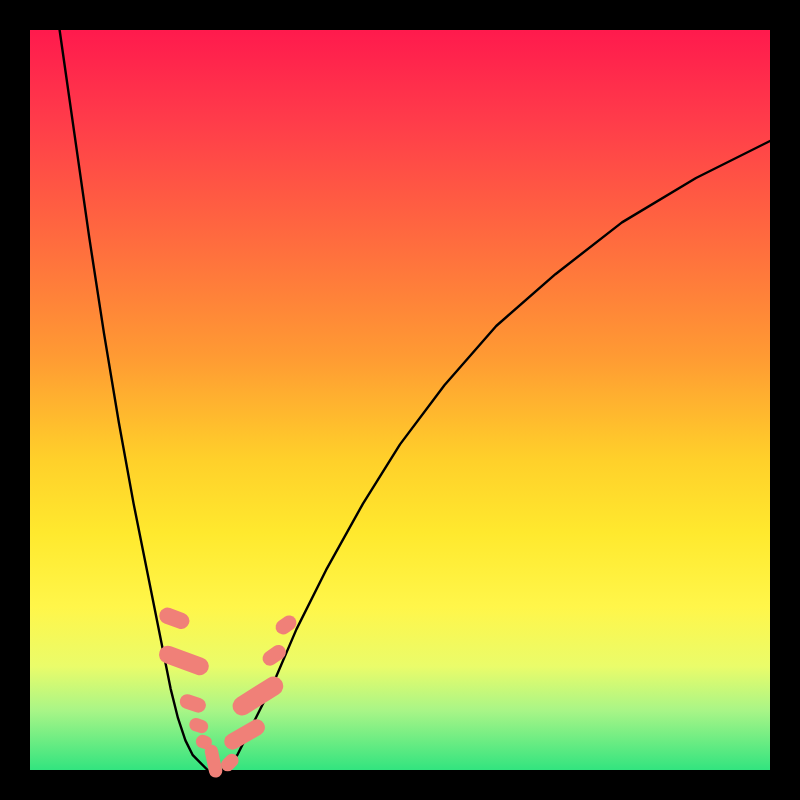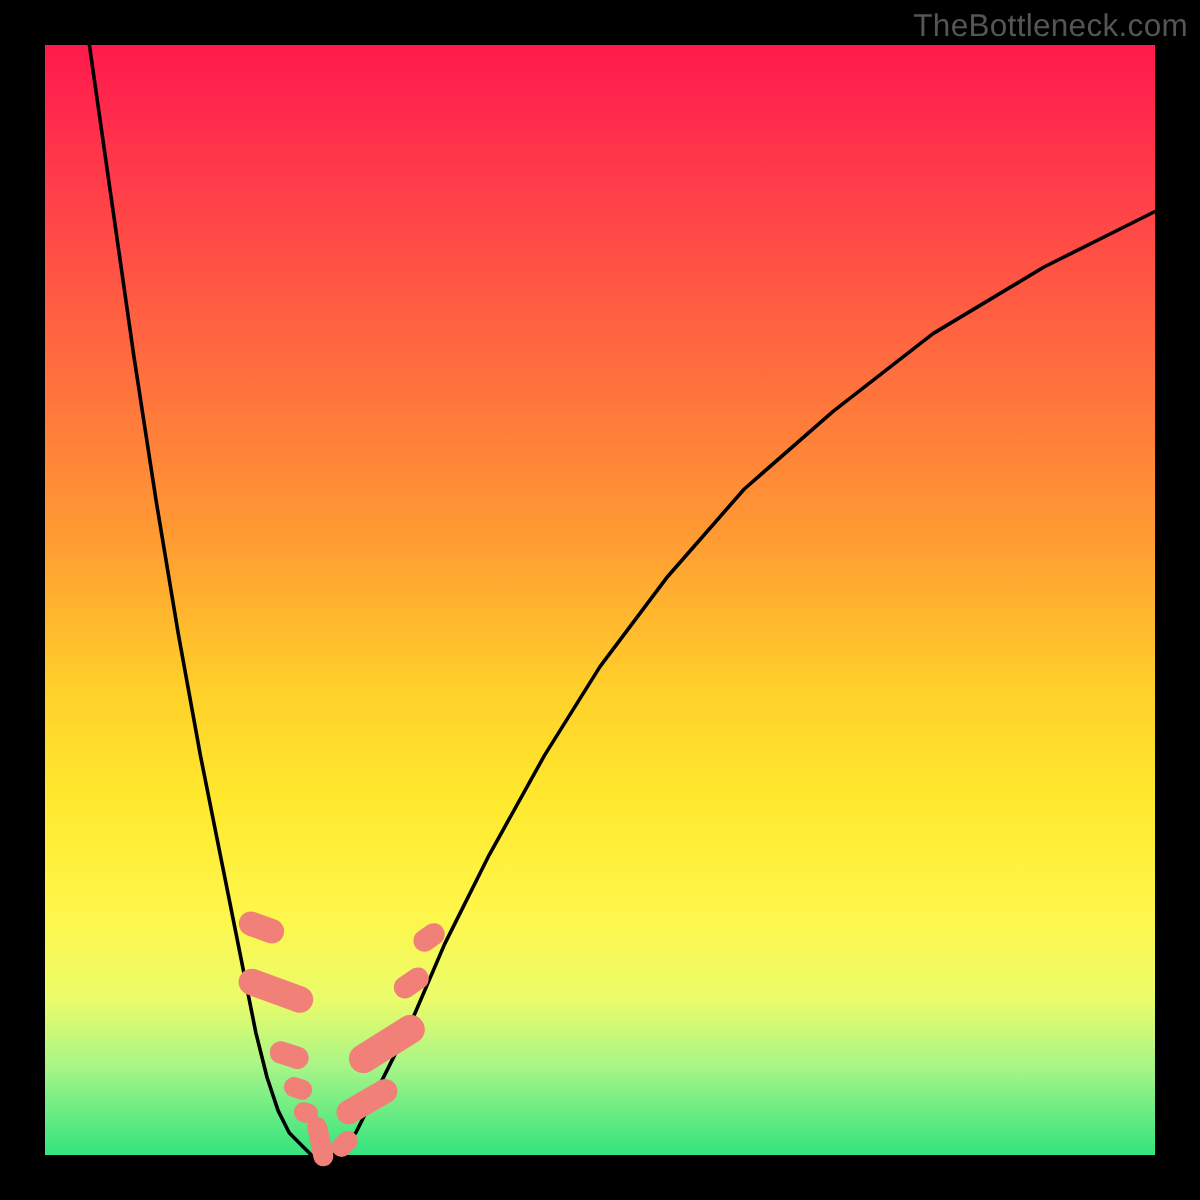--- a/index.html
+++ b/index.html
@@ -57,21 +57,20 @@
     width: 740px;
     height: 740px;
     overflow: visible;
   }
 </style>
 </head>
 <body>
 
 <div class="frame">
 
-  <div class="watermark">TheBottleneck.com</div>
 
   <div class="plot-area">
     <svg class="curves" viewBox="0 0 740 740" preserveAspectRatio="none">
       <g>
           <path d="M29.60 0.00 L44.40 103.60 L59.20 207.20 L74.00 303.40 L88.80 392.20 L103.60 473.60 L118.40 547.60 L133.20 621.60 L140.60 658.60 L148.00 688.20 L155.40 710.40 L162.80 725.20 L170.20 732.60 L177.60 740.00" fill="none" stroke="#000000" stroke-width="2.4" stroke-linecap="round" stroke-linejoin="round"></path>
         </g>
       <g>
           <path d="M192.40 740.00 L207.20 725.20 L222.00 695.60 L244.20 651.20 L266.40 599.40 L296.00 540.20 L333.00 473.60 L370.00 414.40 L414.40 355.20 L466.20 296.00 L525.40 244.20 L592.00 192.40 L666.00 148.00 L740.00 111.00" fill="none" stroke="#000000" stroke-width="2.4" stroke-linecap="round" stroke-linejoin="round"></path>
         </g>
       <g>

